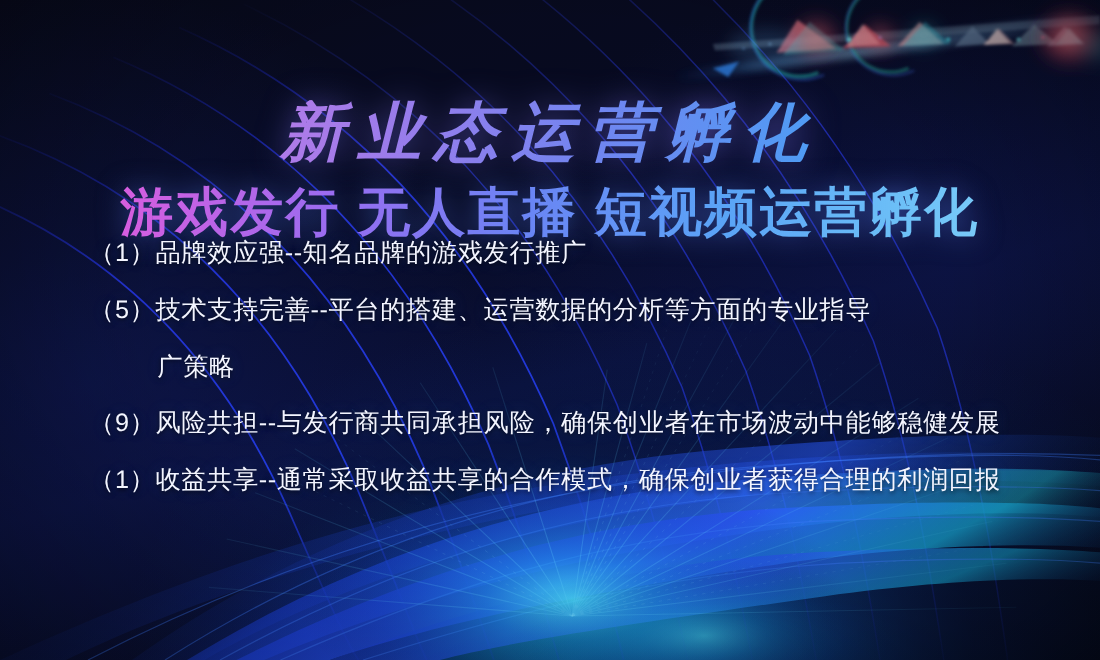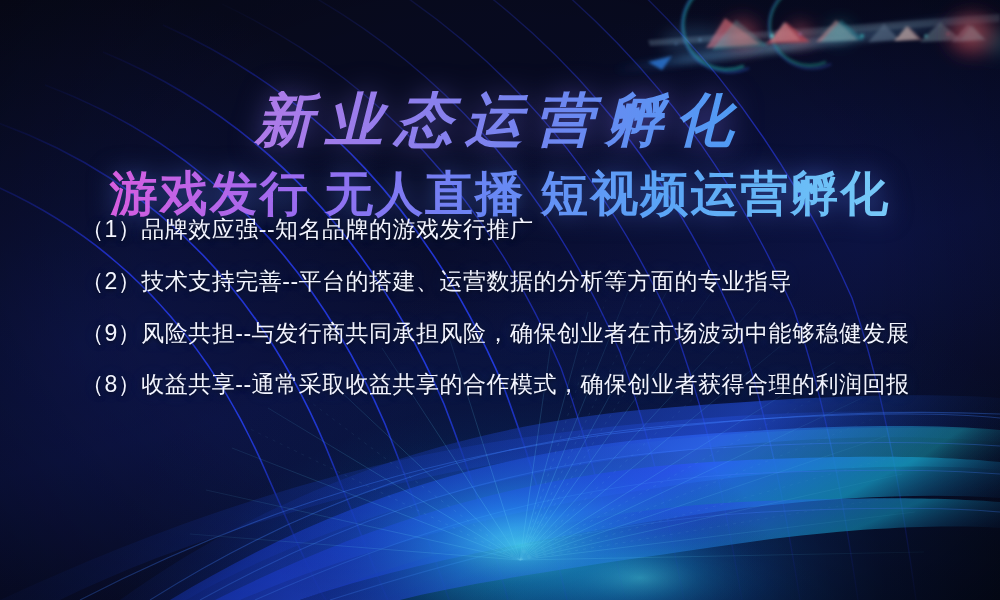--- a/index.html
+++ b/index.html
@@ -303,29 +303,30 @@
 
     <h2 id="title-sub">游戏发行 无人直播 短视频运营孵化</h2>
 
     <div id="bullets">
 
       <p class="bullet">
         <span>（1）品牌效应强--知名品牌的游戏发行推广</span>
       </p>
 
       <p class="bullet">
-        <span>（2）技术支持完善--平台的搭建、运营数据的分析等方面的专业指导</span>
-      </p>
-
-      <p class="bullet">
+        <span>（5）技术支持完善--平台的搭建、运营数据的分析等方面的专业指导</span>
+      </p>
+
+      <p class="bullet">
+        <span class="wrapline">广策略</span>
       </p>
 
       <p class="bullet">
         <span>（9）风险共担--与发行商共同承担风险，确保创业者在市场波动中能够稳健发展</span>
       </p>
 
       <p class="bullet">
-        <span>（8）收益共享--通常采取收益共享的合作模式，确保创业者获得合理的利润回报</span>
+        <span>（1）收益共享--通常采取收益共享的合作模式，确保创业者获得合理的利润回报</span>
       </p>
 
     </div>
   </div>
 </div>
 
 </body></html>

